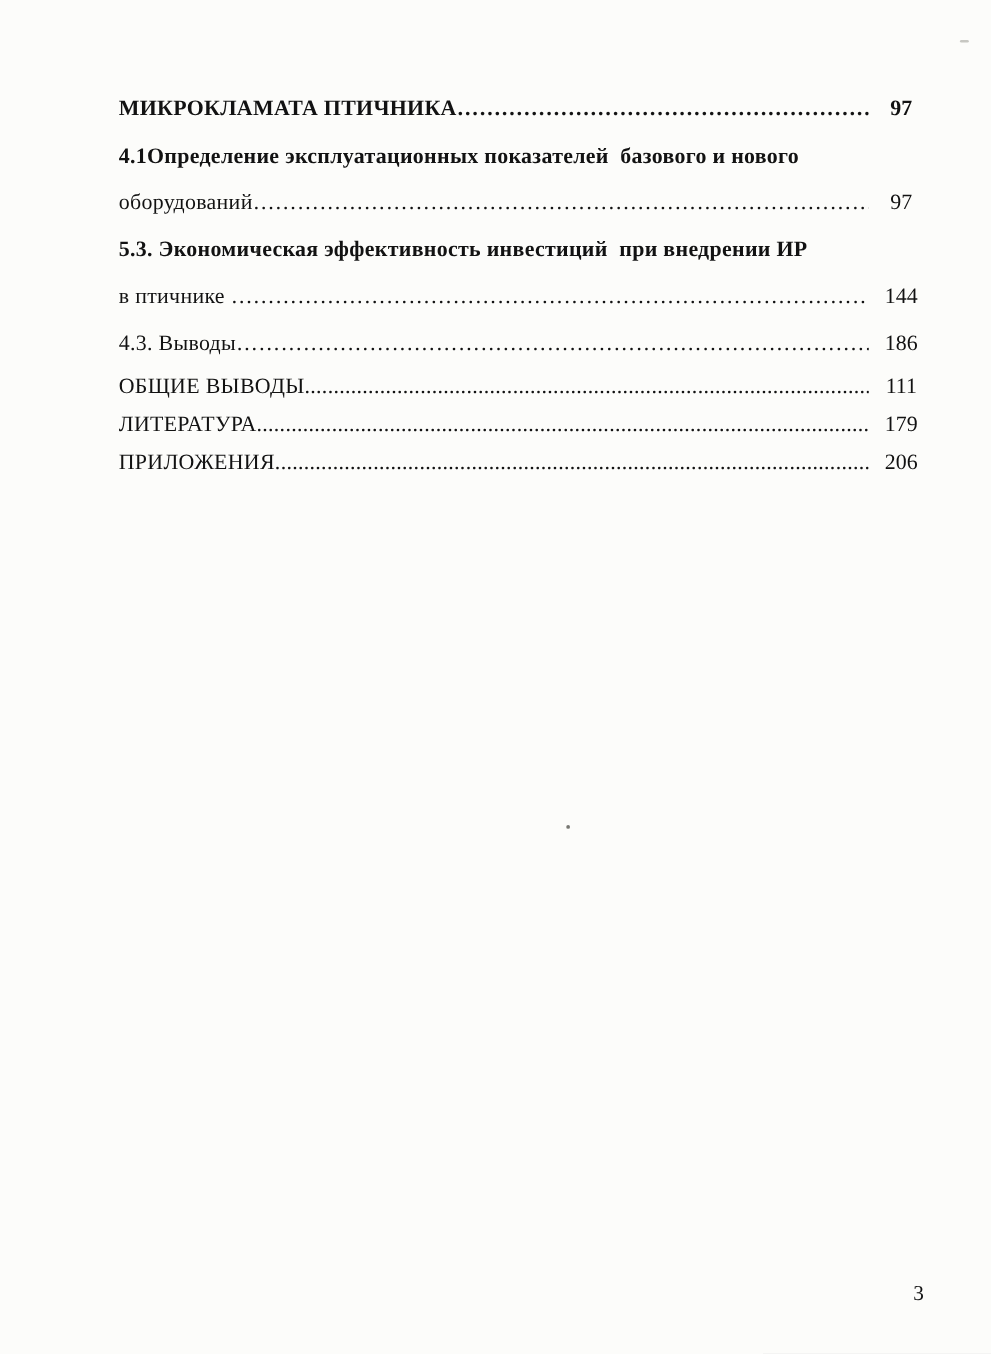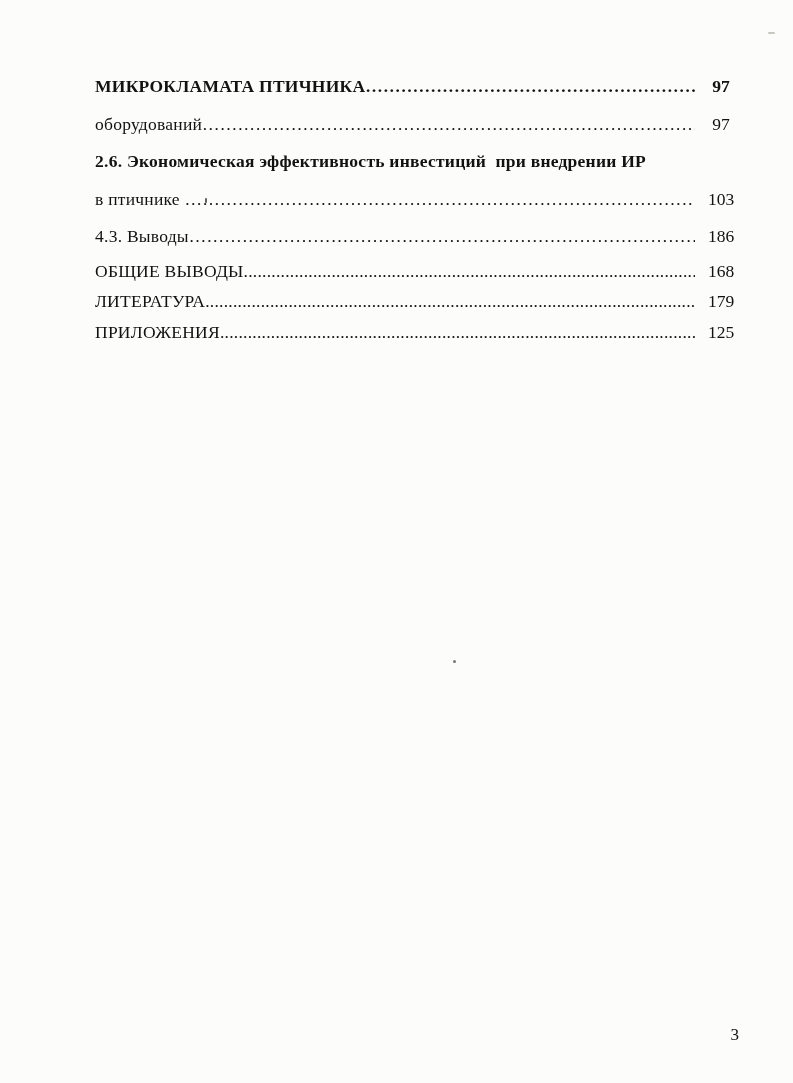--- a/index.html
+++ b/index.html
@@ -87,54 +87,58 @@
 
 <div class="sheet">
 
   <div class="toc">
 
     <div class="row bold">
       <span class="text">МИКРОКЛАМАТА ПТИЧНИКА………………………………………………………</span>
       <span class="pagenum">97</span>
     </div>
 
+    <div class="row bold">
+      <span class="text">4.1Определение эксплуатационных показателей  базового и нового</span>
+      <span class="pagenum"></span>
+    </div>
 
     <div class="row">
       <span class="text">оборудований……………………………………………………………………………</span>
       <span class="pagenum">97</span>
     </div>
 
     <div class="row bold">
-      <span class="text">2.6. Экономическая эффективность инвестиций  при внедрении ИР</span>
+      <span class="text">5.3. Экономическая эффективность инвестиций  при внедрении ИР</span>
       <span class="pagenum"></span>
     </div>
 
     <div class="row">
       <span class="text">в птичнике ………………………………………………………………………………..</span>
-      <span class="pagenum">103</span>
+      <span class="pagenum">144</span>
     </div>
 
     <div class="row">
       <span class="text">4.3. Выводы………………………………………………………………………………..</span>
       <span class="pagenum">186</span>
     </div>
 
     <div class="row tight">
       <span class="text">ОБЩИЕ ВЫВОДЫ.........................................................................................................</span>
-      <span class="pagenum">168</span>
+      <span class="pagenum">111</span>
     </div>
 
     <div class="row tight">
       <span class="text">ЛИТЕРАТУРА...............................................................................................................</span>
       <span class="pagenum">179</span>
     </div>
 
     <div class="row tight">
       <span class="text">ПРИЛОЖЕНИЯ.............................................................................................................</span>
-      <span class="pagenum">125</span>
+      <span class="pagenum">206</span>
     </div>
 
   </div>
 
   <div class="footer-pagenum">3</div>
 
   <div class="artifact artifact-topright"></div>
   <div class="artifact artifact-apostrophe"></div>
   <div class="artifact artifact-middot"></div>
 

